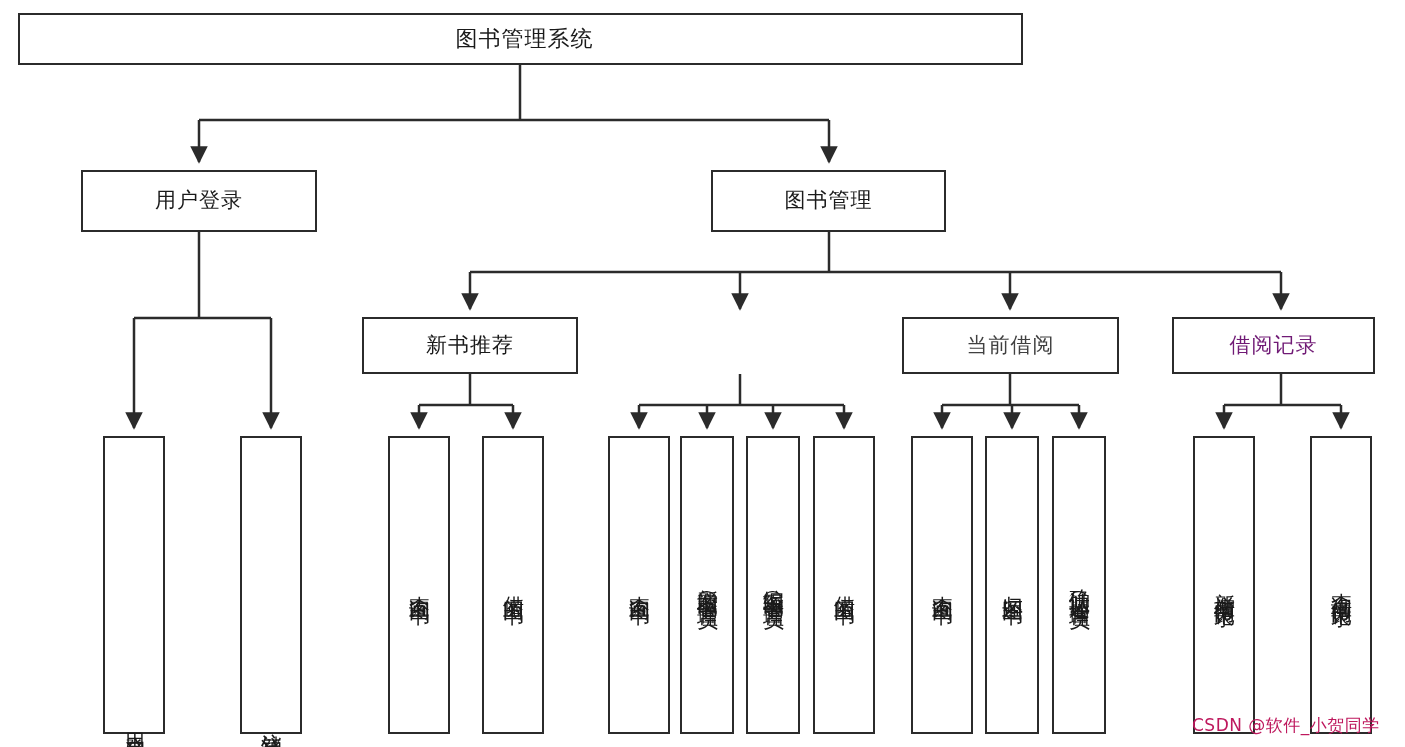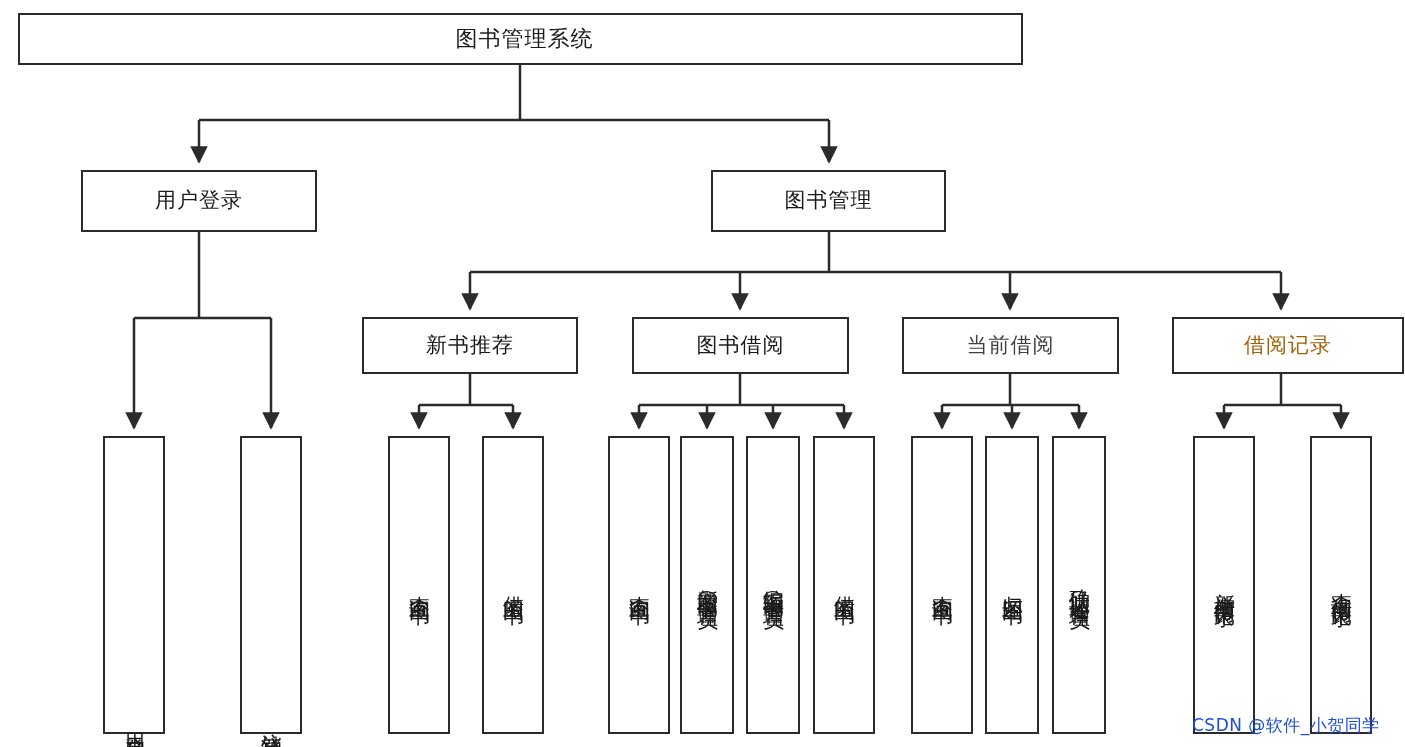--- a/index.html
+++ b/index.html
@@ -131,27 +131,24 @@
   <div class="node horiz" style="left: 81px; top: 170px; width: 236px; height: 62px; border-color: rgb(43, 43, 43); background: rgb(255, 255, 255); color: rgb(26, 26, 26);">
     <span class="label">用户登录</span>
   </div>
   <div class="node horiz" style="left: 362px; top: 317px; width: 216px; height: 57px; border-color: rgb(43, 43, 43); background: rgb(255, 255, 255); color: rgb(26, 26, 26);">
     <span class="label">新书推荐</span>
   </div>
 
   <div class="node horiz" style="left: 711px; top: 170px; width: 235px; height: 62px; border-color: rgb(43, 43, 43); background: rgb(255, 255, 255); color: rgb(26, 26, 26);">
     <span class="label">图书管理</span>
   </div>
-  <div class="node horiz" style="left: 632px; top: 317px; width: 217px; height: 57px; border-color: rgb(43, 43, 43); background: rgb(255, 255, 255); color: rgb(26, 26, 26);">
-    <span class="label">图书借阅</span>
-  </div>
   <div class="node horiz" style="left: 902px; top: 317px; width: 217px; height: 57px; border-color: rgb(43, 43, 43); background: rgb(255, 255, 255); color: #404040;">
     <span class="label">当前借阅</span>
   </div>
-  <div class="node horiz" style="left: 1172px; top: 317px; width: 232px; height: 57px; border-color: rgb(43, 43, 43); background: rgb(255, 255, 255); color: #a16207;">
+  <div class="node horiz" style="left: 1172px; top: 317px; width: 203px; height: 57px; border-color: rgb(43, 43, 43); background: rgb(255, 255, 255); color: #701a75;">
     <span class="label">借阅记录</span>
   </div>
 
   <div class="node vert align-end" style="left: 103px; top: 436px; width: 62px; height: 298px; border-color: rgb(43, 43, 43); background: rgb(255, 255, 255); color: rgb(26, 26, 26);">
     <span class="label">用户登录</span>
   </div>
   <div class="node vert align-end" style="left: 240px; top: 436px; width: 62px; height: 298px; border-color: rgb(43, 43, 43); background: rgb(255, 255, 255); color: rgb(26, 26, 26);">
     <span class="label">注销登录</span>
   </div>
   <div class="node vert" style="left: 388px; top: 436px; width: 62px; height: 298px; border-color: rgb(43, 43, 43); background: rgb(255, 255, 255); color: rgb(26, 26, 26);">
@@ -181,15 +178,15 @@
   <div class="node vert" style="left: 1052px; top: 436px; width: 54px; height: 298px; border-color: rgb(43, 43, 43); background: rgb(255, 255, 255); color: rgb(26, 26, 26);">
     <span class="label">确认归还（管理员）</span>
   </div>
   <div class="node vert" style="left: 1193px; top: 436px; width: 62px; height: 298px; border-color: rgb(43, 43, 43); background: rgb(255, 255, 255); color: rgb(26, 26, 26);">
     <span class="label">新增借阅记录</span>
   </div>
   <div class="node vert" style="left: 1310px; top: 436px; width: 62px; height: 298px; border-color: rgb(43, 43, 43); background: rgb(255, 255, 255); color: rgb(26, 26, 26);">
     <span class="label">查询借阅记录</span>
   </div>
 
-  <div class="watermark" style="left: 1192px; top: 714px; color: #1d4ed8;">CSDN @软件_小贺同学</div>
+  <div class="watermark" style="left: 1192px; top: 714px; color: #be185d;">CSDN @软件_小贺同学</div>
 
 </div>
 
 </body></html>

